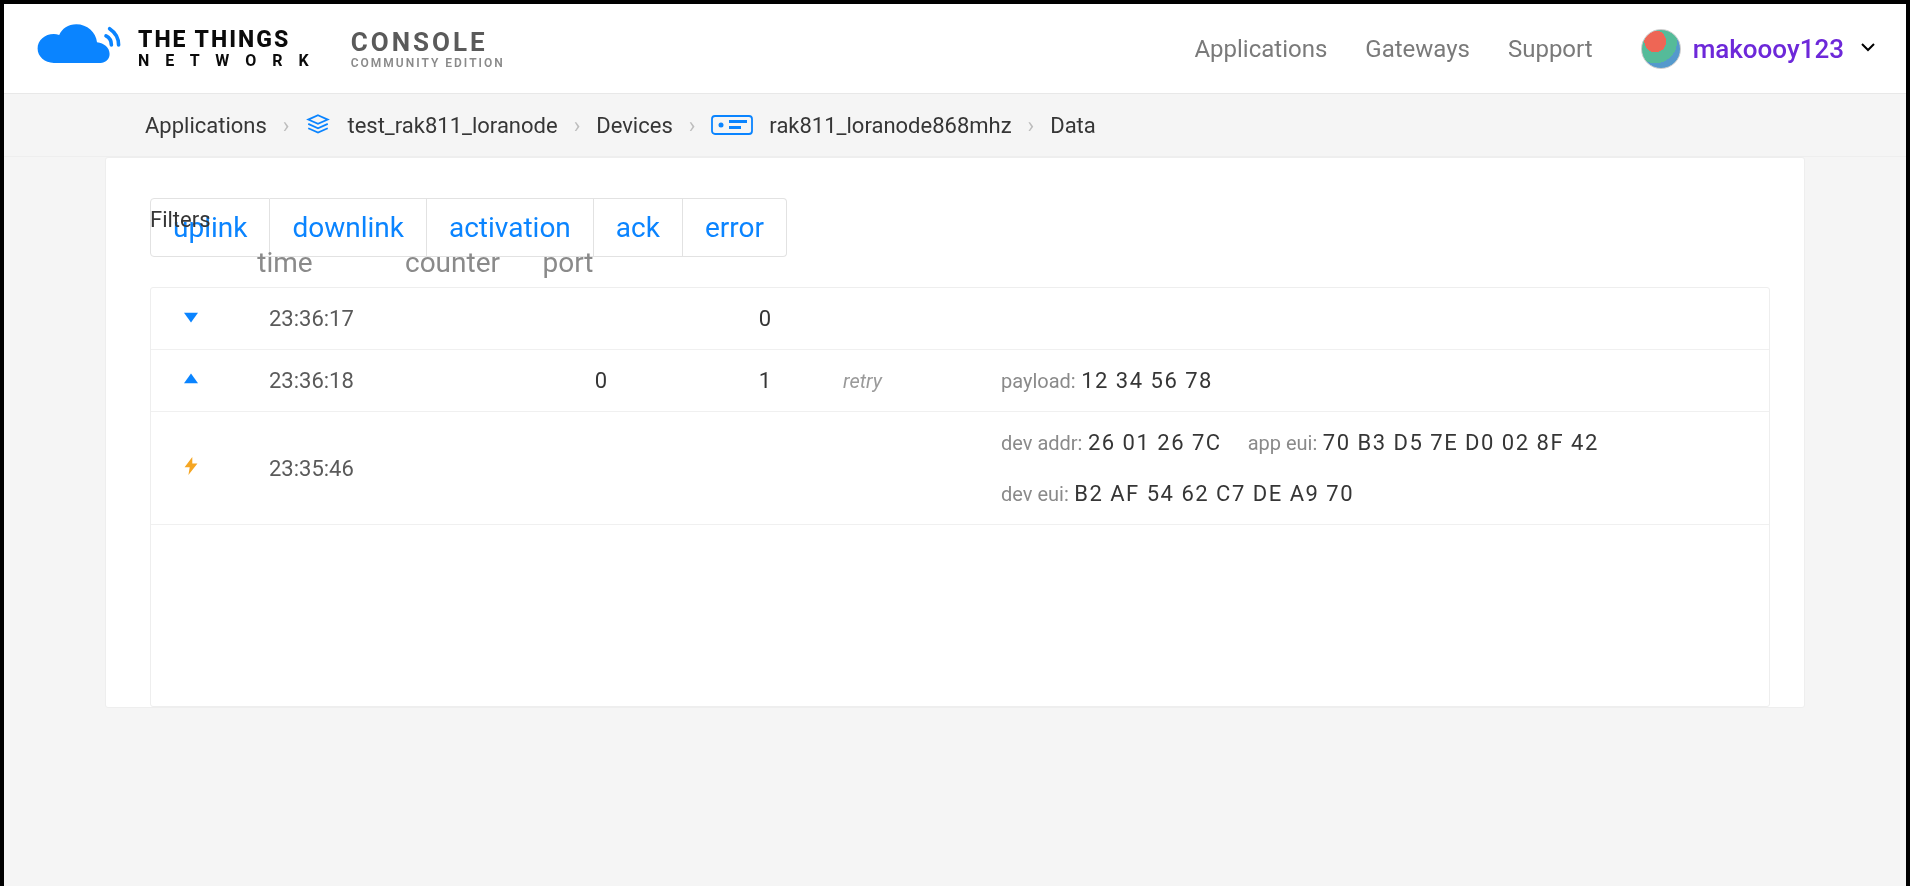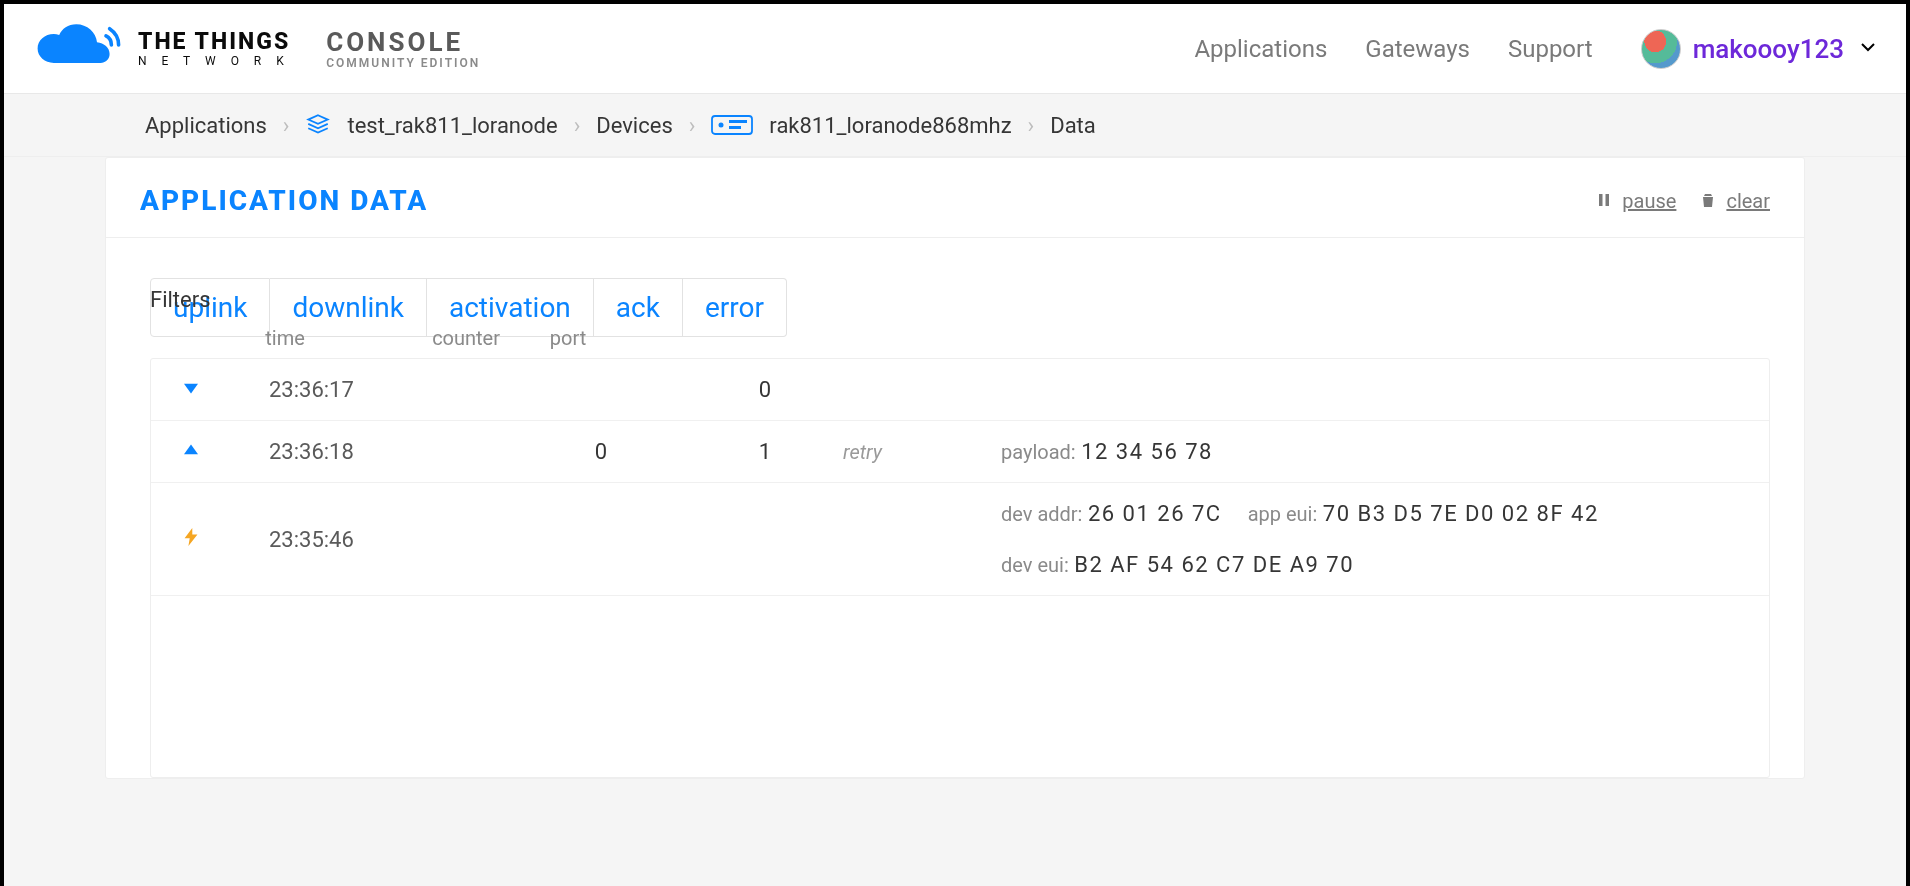--- a/index.html
+++ b/index.html
@@ -23,21 +23,21 @@
     background: #fff;
   }
   .brand {
     display: flex;
     align-items: center;
     gap: 14px;
   }
   .cloud-icon { width: 90px; height: 55px; }
   .brand-text { display: flex; flex-direction: column; line-height: 1; }
   .brand-text .line1 { font-size: 23px; font-weight: 800; letter-spacing: 2px; color: #0b0b0b; }
-  .brand-text .line2 { font-size: 12px; letter-spacing: 6px; color: #0b0b0b; font-weight: 400; margin-top: 2px;}
+  .brand-text .line2 { font-size: 16px; letter-spacing: 6px; color: #0b0b0b; font-weight: 700; margin-top: 2px;}
   .brand-console { margin-left: 22px; display:flex; flex-direction:column; line-height:1;}
   .brand-console .c1 { font-size: 26px; font-weight: 700; letter-spacing: 3px; color:#5a5a5a;}
   .brand-console .c2 { font-size: 12px; letter-spacing: 2px; color:#8a8a8a; font-weight:600; margin-top:2px;}
   .nav-spacer { flex: 1; }
   .nav-links { display: flex; gap: 38px; align-items: center; }
   .nav-link { color:#7a7a7a; font-size: 24px; cursor:pointer; }
   .user { display:flex; align-items:center; gap:12px; margin-left: 48px; }
   .avatar { width: 40px; height:40px; border-radius:50%; background: radial-gradient(circle at 35% 30%, #e65 0 30%, #5b9 30% 60%, #59c 60% 100%); border:1px solid #ccc;}
   .username { font-size: 26px; color:#6d28d9; font-weight:500; }
   .chev { font-size: 18px; color:#0b0b0b; margin-left:4px;}
@@ -112,21 +112,21 @@
   .filter-tab + .filter-tab { border-left: none; }
   .filter-tab:first-child { border-top-left-radius: 4px; border-bottom-left-radius:4px; }
   .filter-tab:last-child { border-top-right-radius: 4px; border-bottom-right-radius:4px; }
 
   
   .tbl { padding: 6px 34px 0 44px; }
   .hdr {
     display:grid;
     grid-template-columns: 60px 150px 160px 120px 1fr;
     color:#8a8a8a;
-    font-size: 20px;
+    font-size: 28px;
     padding: 8px 0 8px 0;
   }
   .hdr .h-time { grid-column:2; text-align:center;}
   .hdr .h-counter { grid-column:3; text-align:right; padding-right:20px;}
   .hdr .h-port { grid-column:4; text-align:center; padding-right:24px;}
 
   .data-area {
     border:1px solid #eee;
     border-radius:3px;
     min-height: 420px;
@@ -212,42 +212,20 @@
     </span>
     <span class="crumb-link">rak811_loranode868mhz</span>
     <span class="crumb-sep">›</span>
     <span>Data</span>
   </div>
 </div>
 
 <div class="page">
   <div class="card">
 
-    <div class="card-head">
-      <span class="card-title">APPLICATION DATA</span>
-      <div class="card-actions">
-        <span class="act">
-          <span class="act-icon">
-            <svg viewBox="0 0 16 16" width="16" height="16">
-                <rect x="3" y="2" width="3.5" height="12" fill="#7a7a7a"></rect>
-                <rect x="9.5" y="2" width="3.5" height="12" fill="#7a7a7a"></rect>
-              </svg>
-          </span>
-          <span>pause</span>
-        </span>
-        <span class="act">
-          <span class="act-icon">
-            <svg viewBox="0 0 16 16" width="16" height="16">
-                <path fill="#7a7a7a" d="M3 5h10l-1 10H4L3 5zm2-3h6l1 2H4l1-2z"></path>
-              </svg>
-          </span>
-          <span>clear</span>
-        </span>
-      </div>
-    </div>
 
     <div class="filter-row">
       <div style="display:flex;flex-direction:column;">
         <div class="filter-tabs">
           <div class="filter-tab">uplink</div>
           <div class="filter-tab">downlink</div>
           <div class="filter-tab">activation</div>
           <div class="filter-tab">ack</div>
           <div class="filter-tab">error</div>
         </div>

